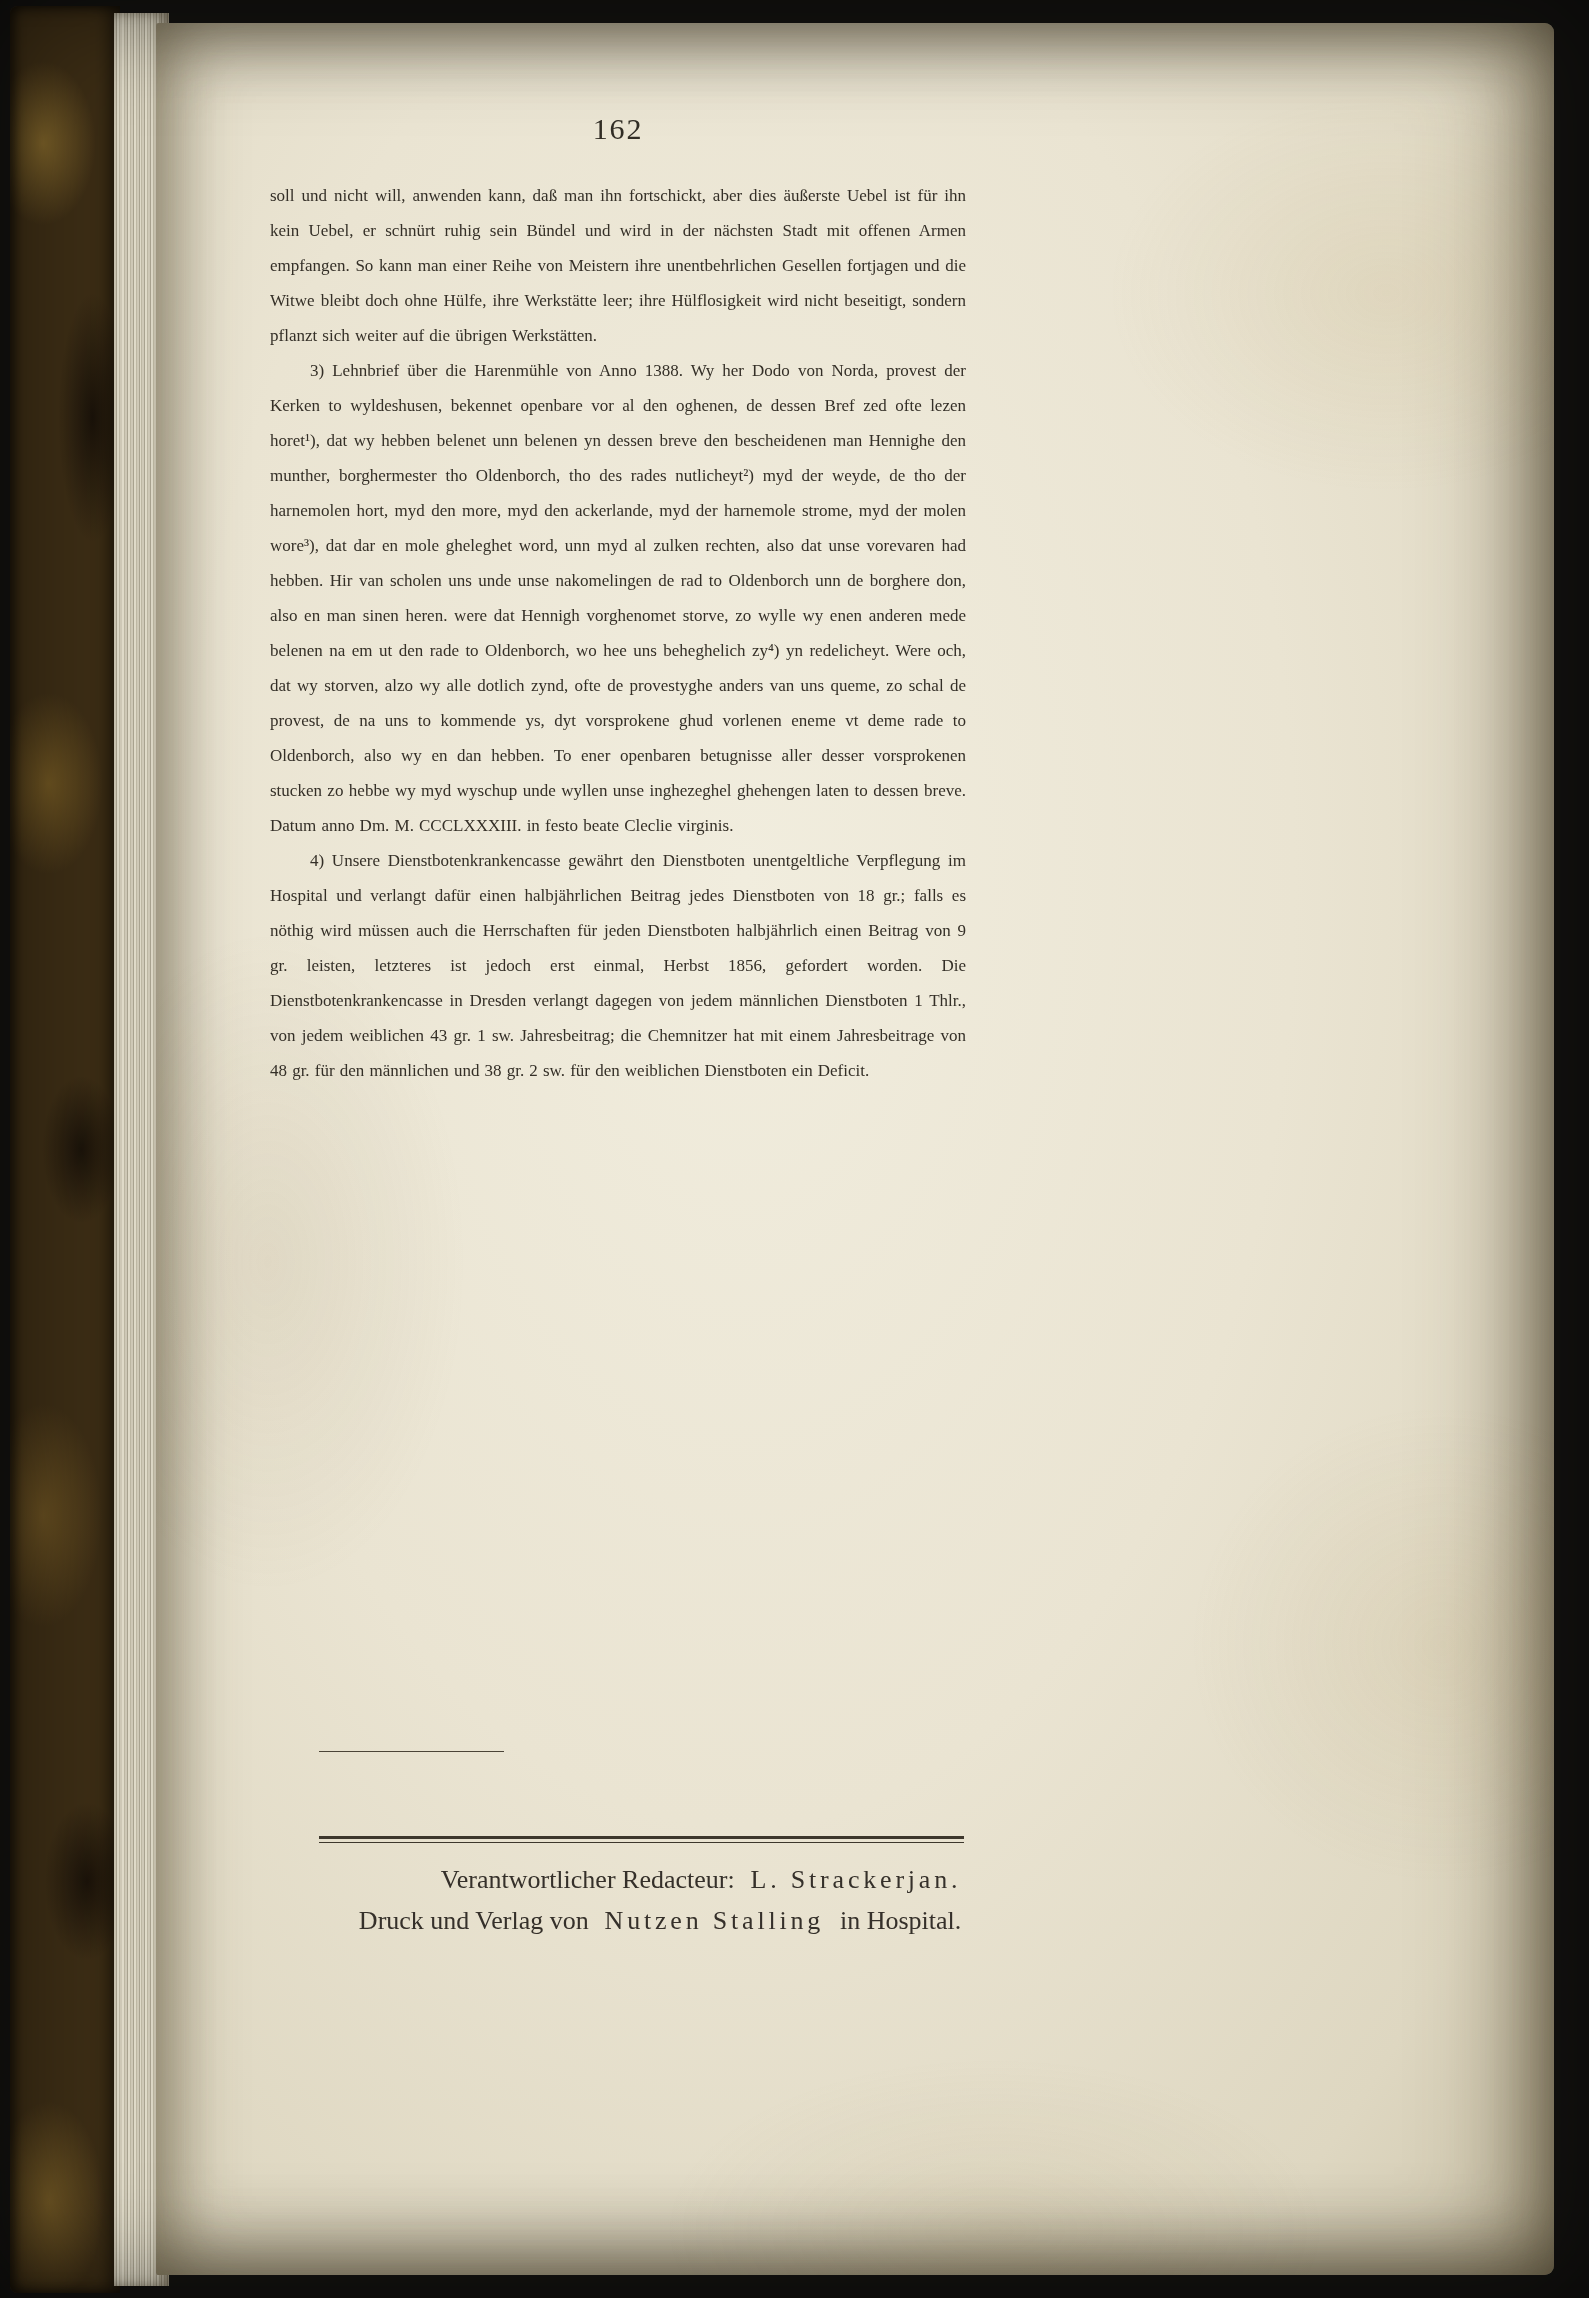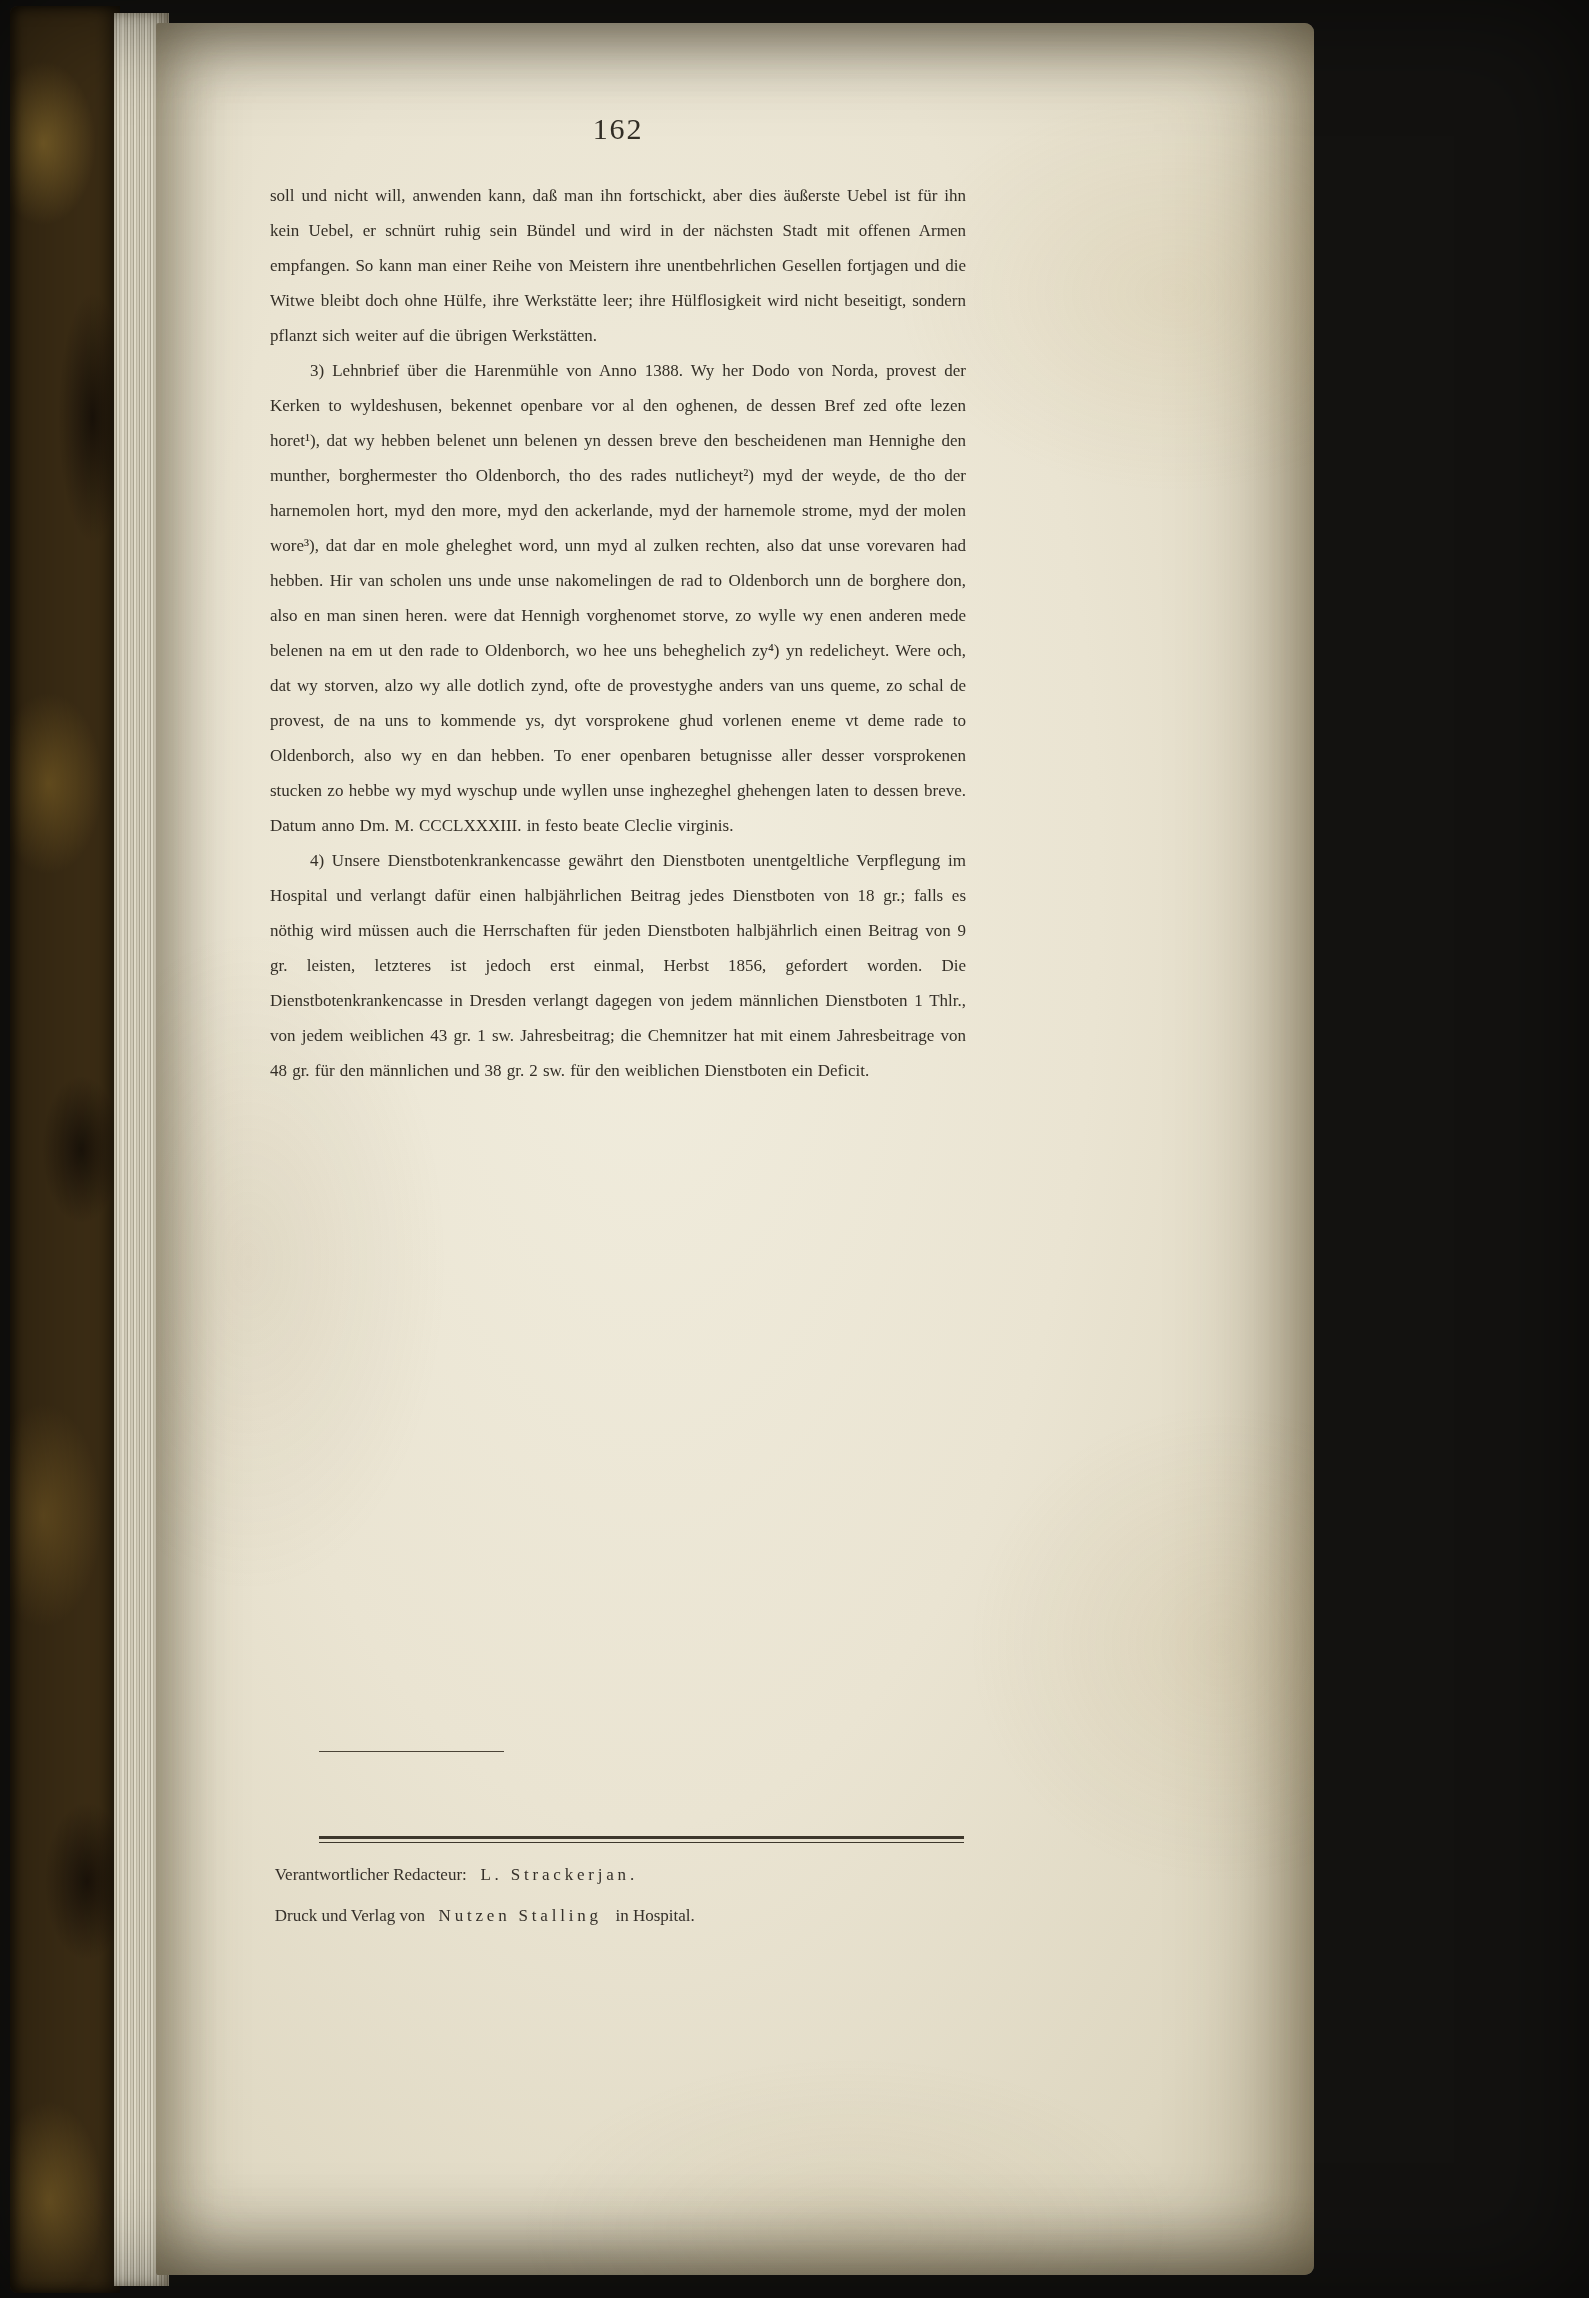--- a/index.html
+++ b/index.html
@@ -35,21 +35,21 @@
   
   .edges{
     position:absolute;left:114px;top:13.2px;width:55px;height:2273px;
     background:repeating-linear-gradient(to right,
       #cfc9b7 0 1.9px, #a9a390 1.9px 2.8px, #e0dbc9 2.8px 4.7px, #bdb7a3 4.7px 5.7px);
     box-shadow:inset -7.6px 0 11.4px rgba(60,50,30,0.5);
   }
 
   
   .page{
-    position:absolute;left:156px;top:23px;width:1158px;height:2252px;
+    position:absolute;left:156px;top:23px;width:1398px;height:2252px;
     background:radial-gradient(ellipse at 42% 38%, #f1edde 0%, #eae4d2 48%, #ded7c1 82%, #cdc5ac 100%);
     box-shadow:
       inset 26.5px 0 66px rgba(70,58,34,0.28),
       inset -52px 0 90px rgba(86,70,42,0.34),
       inset 0 23px 57px rgba(70,58,34,0.22),
       inset 0 -32px 66px rgba(70,58,34,0.28);
     border-radius:2.8px 9.5px 9.5px 2.8px;
   }
   .page::before{ 
     content:"";position:absolute;inset:0;pointer-events:none;border-radius:inherit;
@@ -82,21 +82,21 @@
     text-align:center;font-size:21px;color:#3a352c;
   }
   .footnotes span{margin:0 7.6px;}
 
   .imprint-rule{
     position:absolute;left:163px;top:1813px;width:645px;height:2.8px;
     border-top:3.8px solid #3d372c;border-bottom:0.9px solid #3d372c;
   }
   .imprint{
     position:absolute;left:114px;width:696px;
-    text-align:left;font-size:17px;color:#35302a;
+    text-align:right;font-size:26px;color:#35302a;
   }
   .imprint.line1{top:1842px;}
   .imprint.line2{top:1883px;}
   .imprint span{margin:0 4.7px;}
   .sperr{letter-spacing:3.8px;}
 </style>
 </head>
 <body>
 
 <div class="photo">

